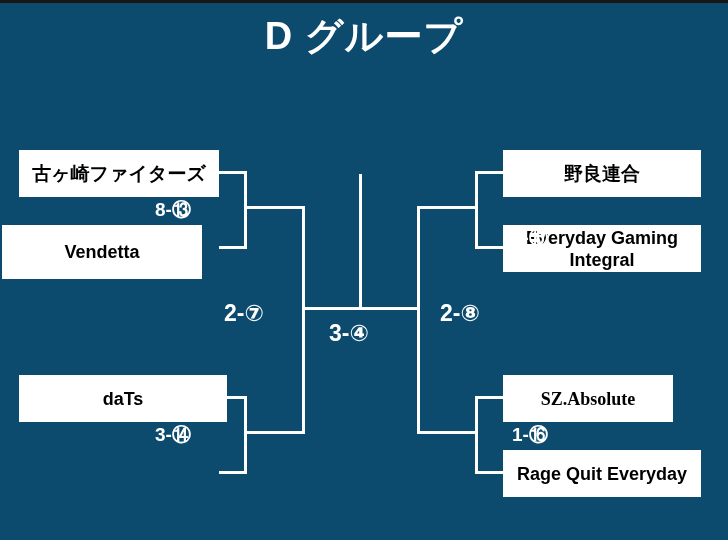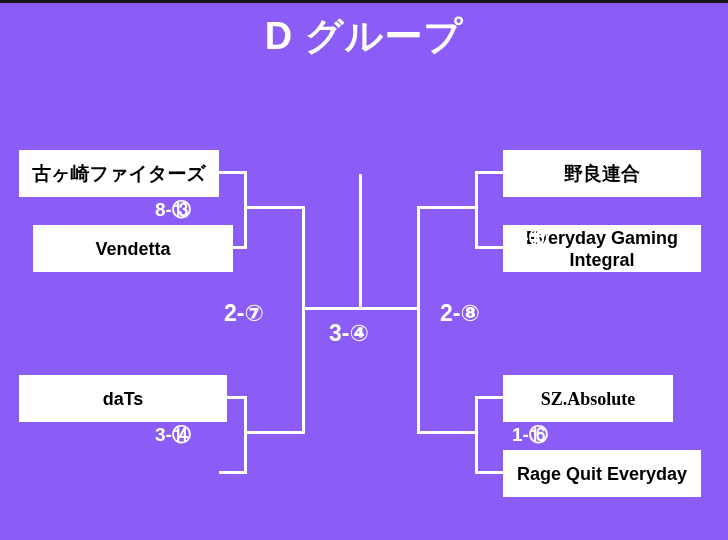--- a/index.html
+++ b/index.html
@@ -4,21 +4,21 @@
 <style>
   html, body {
     margin: 0;
     padding: 0;
     background: #000000;
   }
   #stage {
     position: relative;
     width: 728px;
     height: 540px;
-    background: #8b5cf6;
+    background: #0c4a6e;
     overflow: hidden;
     font-family: "Liberation Sans", "DejaVu Sans", sans-serif;
   }
   
   .top-band {
     position: absolute;
     left: 0; top: 0;
     width: 728px; height: 3px;
     background: #161616;
   }
@@ -88,21 +88,21 @@
 </head>
 <body>
 
 <div id="stage">
 
   <div class="top-band"></div>
 
   <div class="title">D グループ</div>
 
   <div class="team-box jp" style="left:19px; top:150px; width:200px; height:47px;">古ヶ崎ファイターズ</div>
-  <div class="team-box" style="left:33px; top:225px; width:200px; height:47px;">Vendetta</div>
+  <div class="team-box" style="left:2px; top:225px; width:200px; height:54px;">Vendetta</div>
   <div class="match-label" style="left:155px; top:199px;">8-⑬</div>
 
   <div class="line" style="left:219px; top:171px; width:28px; height:3px;"></div>
   <div class="line" style="left:219px; top:246px; width:28px; height:3px;"></div>
   <div class="line" style="left:244px; top:171px; width:3px; height:78px;"></div>
   <div class="line" style="left:244px; top:206px; width:61px; height:3px;"></div>
 
   <div class="team-box" style="left:19px; top:375px; width:208px; height:47px;">daTs</div>
   <div class="match-label" style="left:155px; top:424px;">3-⑭</div>
 

